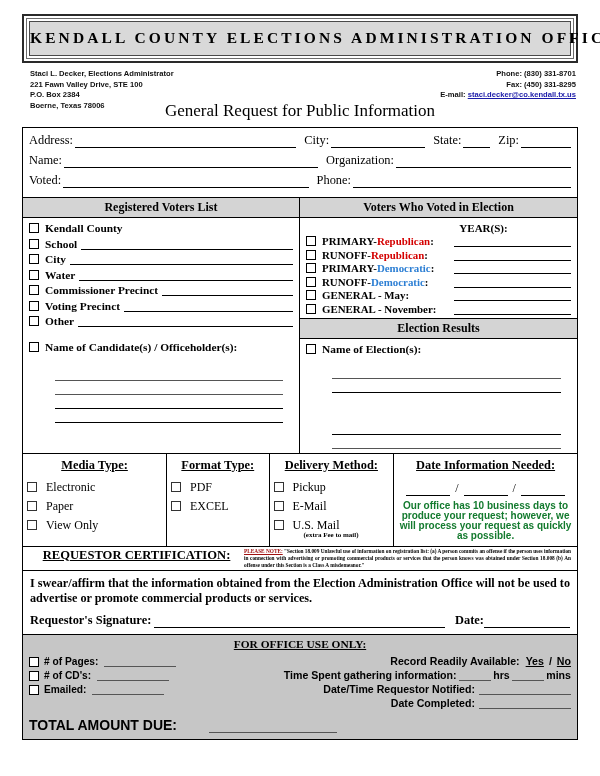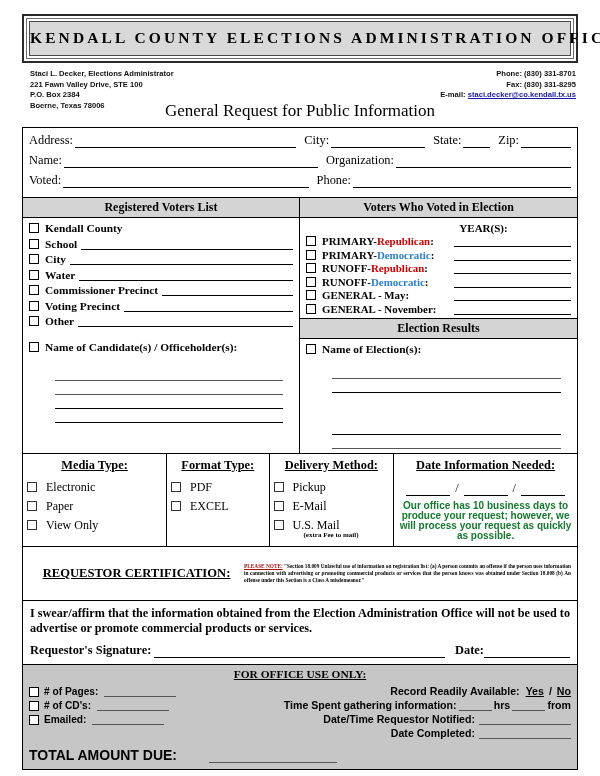--- a/index.html
+++ b/index.html
@@ -64,21 +64,21 @@
   .mhead{text-align:center;font-weight:bold;font-size:12.4px;text-decoration:underline;margin-bottom:7px;}
   .mopt{display:flex;align-items:center;font-size:12px;margin-bottom:4px;white-space:nowrap;}
   .cbe{display:inline-block;width:8px;height:8px;border:1px solid #333;margin-right:9px;flex:0 0 auto;background:#fff;}
   .subnote{font-size:7px;font-weight:bold;margin:-2px 0 0 30px;font-family:"Liberation Serif",serif;}
   .dateline{display:flex;align-items:flex-end;justify-content:center;font-size:12px;margin:8px 0 5px 0;}
   .dseg{border-bottom:1px solid #000;width:44px;height:12px;}
   .dsl{padding:0 5px;}
   .greennote{color:#137a2e;font-weight:bold;font-size:10px;text-align:center;line-height:10px;font-family:"Liberation Sans",sans-serif;}
 
   
-  .certrow{display:flex;border-top:1.5px solid #000;align-items:center;padding:16px 6px;}
+  .certrow{display:flex;border-top:1.5px solid #000;align-items:flex-start;padding:1px 6px;}
   .certtitle{font-weight:bold;font-size:12.6px;text-decoration:underline;width:215px;flex:0 0 auto;text-align:center;}
   .legal{flex:1 1 auto;font-size:5.3px;line-height:7.2px;font-family:"Liberation Serif",serif;font-weight:bold;text-align:justify;}
   .legal .pn{color:#a01010;text-decoration:underline;}
 
   .swear{border-top:1.5px solid #000;padding:5px 7px 3px 7px;font-size:12.2px;font-weight:bold;text-align:justify;line-height:15px;}
   .sigrow{display:flex;align-items:flex-end;padding:4px 7px 6px 7px;font-size:12.4px;font-weight:bold;white-space:nowrap;}
   .sigrow .sr{flex:1 1 auto;border-bottom:1px solid #000;height:13px;margin:0 10px 0 3px;}
   .sigrow .dr{width:86px;border-bottom:1px solid #000;height:13px;}
 
   
@@ -112,21 +112,21 @@
 
   <div class="contact">
     <div class="left">
       <div>Staci L. Decker, Elections Administrator</div>
       <div>221 Fawn Valley Drive, STE 100</div>
       <div>P.O. Box 2384</div>
       <div>Boerne, Texas  78006</div>
     </div>
     <div class="right">
       <div>Phone: (830) 331-8701</div>
-      <div>Fax: (830) 331-8295</div>
+      <div>Fax: (450) 331-8295</div>
       <div class="mail">
         <span>E-mail:</span>
         <a href="#">staci.decker@co.kendall.tx.us</a>
       </div>
     </div>
   </div>
 
   <div class="doc-title">General Request for Public Information</div>
 
   <div class="outer">
@@ -212,26 +212,26 @@
         <div class="sechead">Voters Who Voted in Election</div>
         <div class="secbody" style="padding-bottom:2px;">
           <div class="years">YEAR(S):</div>
           <div class="voteline">
             <span class="cb"></span>
             <span class="nm"><span>PRIMARY-</span><span class="rep">Republican</span><span>:</span></span>
             <span class="vr"></span>
           </div>
           <div class="voteline">
             <span class="cb"></span>
+            <span class="nm"><span>RUNOFF-</span><span class="rep">Republican</span><span>:</span></span>
+            <span class="vr"></span>
+          </div>
+          <div class="voteline">
+            <span class="cb"></span>
             <span class="nm"><span>PRIMARY-</span><span class="dem">Democratic</span><span>:</span></span>
-            <span class="vr"></span>
-          </div>
-          <div class="voteline">
-            <span class="cb"></span>
-            <span class="nm"><span>RUNOFF-</span><span class="rep">Republican</span><span>:</span></span>
             <span class="vr"></span>
           </div>
           <div class="voteline">
             <span class="cb"></span>
             <span class="nm"><span>RUNOFF-</span><span class="dem">Democratic</span><span>:</span></span>
             <span class="vr"></span>
           </div>
           <div class="voteline">
             <span class="cb"></span>
             <span class="nm"><span>GENERAL - May</span><span>:</span></span>
@@ -361,21 +361,21 @@
             <span>Record Readily Available:</span>
             <span style="margin-left:6px;"><u>Yes</u></span>
             <span style="margin:0 5px;">/</span>
             <span><u>No</u></span>
           </div>
           <div class="orow">
             <span>Time Spent gathering information:</span>
             <span class="orule3"></span>
             <span>hrs</span>
             <span class="orule3"></span>
-            <span>from</span>
+            <span>mins</span>
           </div>
           <div class="orow">
             <span>Date/Time Requestor Notified:</span>
             <span class="orule2"></span>
           </div>
           <div class="orow">
             <span>Date Completed:</span>
             <span class="orule2"></span>
           </div>
         </div>

